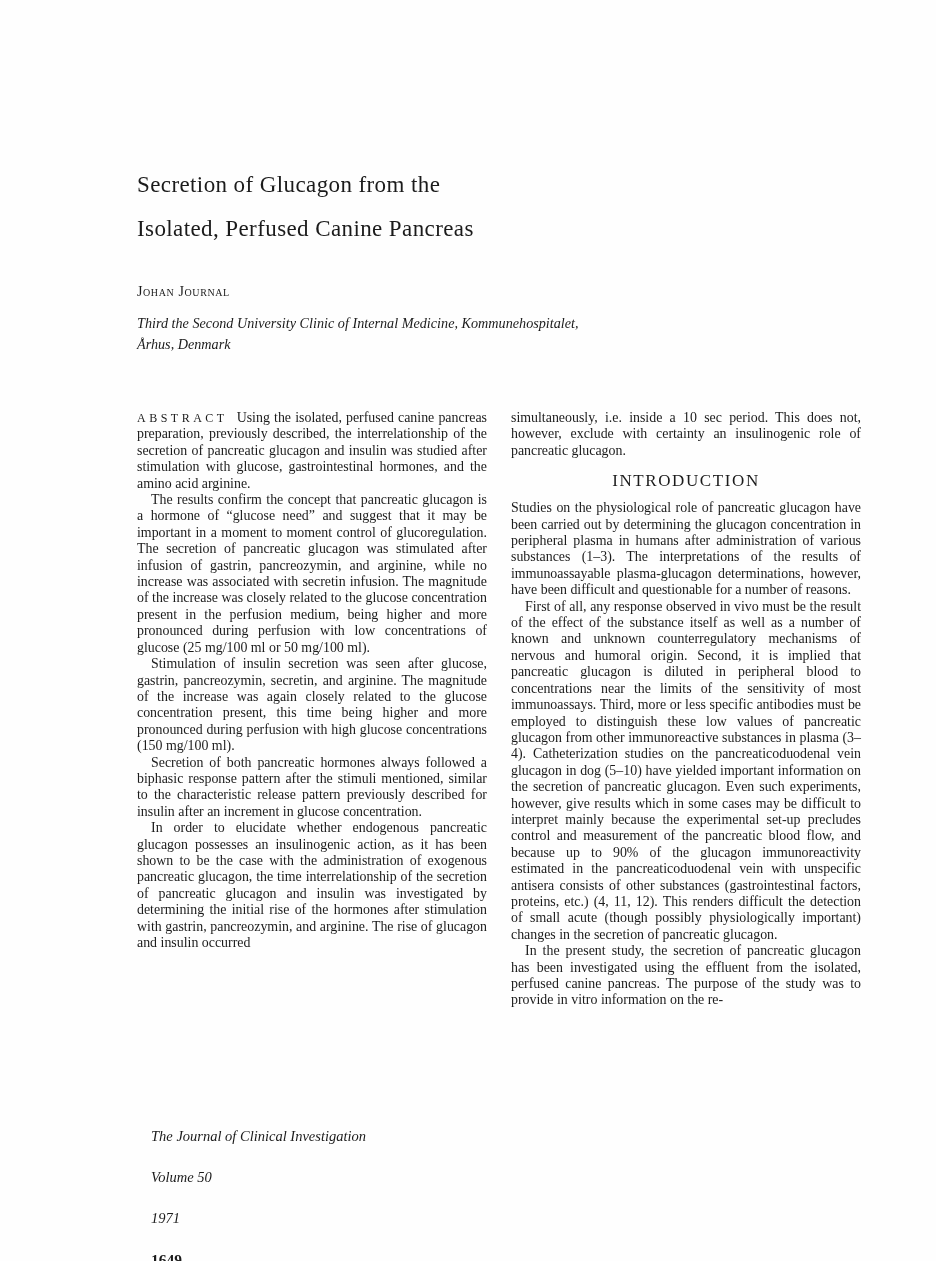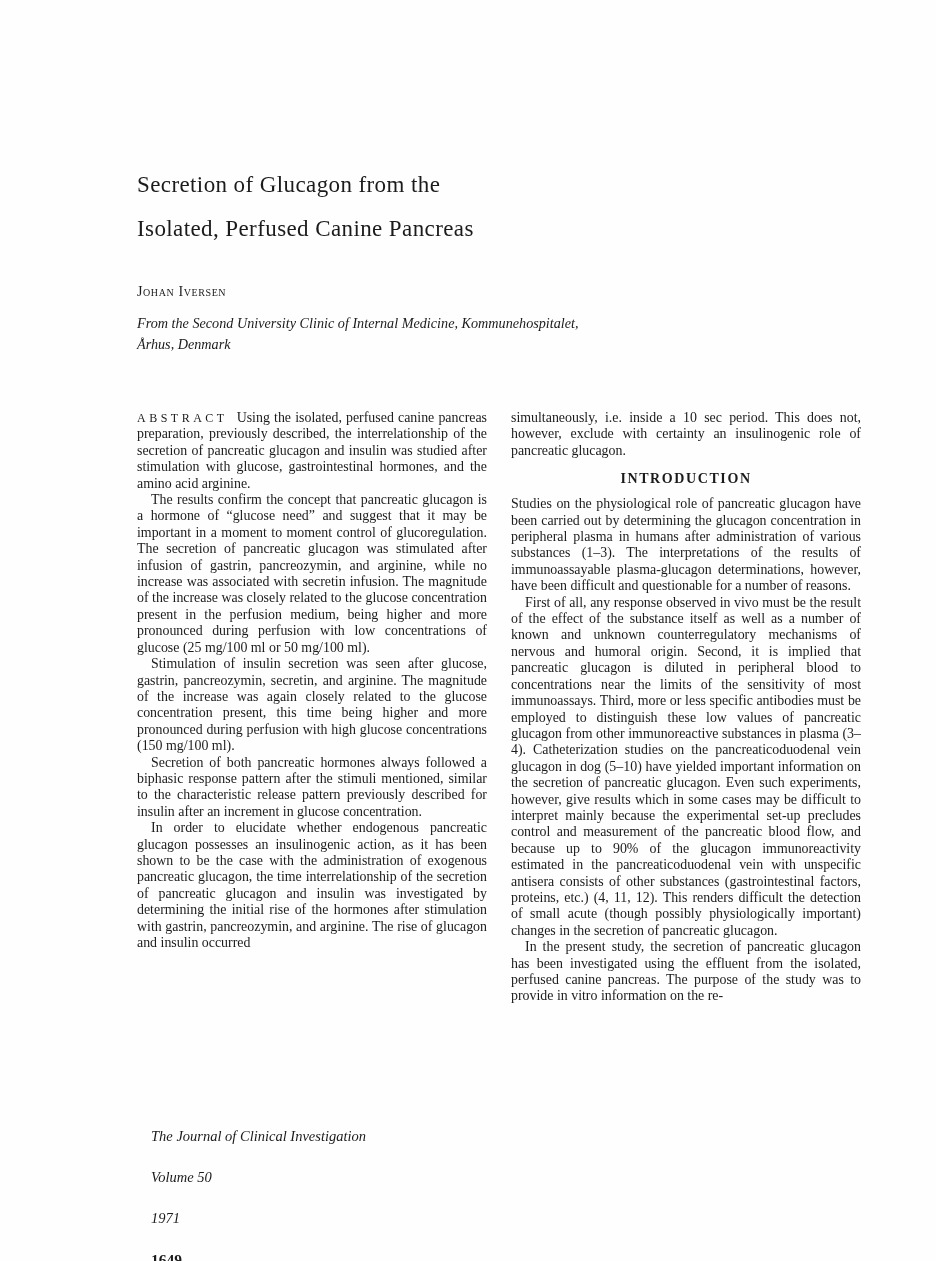--- a/index.html
+++ b/index.html
@@ -43,22 +43,22 @@
     text-align: justify;
     text-indent: 14px;
   }
   .col p.no-indent { text-indent: 0; }
   .abstract-label {
     font-size: 12px;
     letter-spacing: 3.5px;
     margin-right: 9px;
   }
   .section-heading {
-    font-size: 14px;
-    font-weight: 700;
+    font-size: 17px;
+    font-weight: 400;
     letter-spacing: 1.6px;
     text-align: center;
     margin: 12px 0 9px 0;
   }
   
   .footnote { margin-top: 8px; }
   .footnote-rule {
     border: none;
     border-top: 1px solid #2a2a2a;
     width: 96px;
@@ -94,23 +94,23 @@
 </head>
 <body>
 
 <div class="page">
 
   <header>
     <h1 class="title">
       <span class="title-line">Secretion of Glucagon from the</span>
       <span class="title-line">Isolated, Perfused Canine Pancreas</span>
     </h1>
-    <div class="author">Johan Iversen</div>
+    <div class="author">Johan Journal</div>
     <div class="affiliation">
-      <span>From the Second University Clinic of Internal Medicine, Kommunehospitalet,</span><br>
+      <span>Third the Second University Clinic of Internal Medicine, Kommunehospitalet,</span><br>
       <span>Århus, Denmark</span>
     </div>
   </header>
 
   <main class="columns">
 
     <section class="col">
       <p class="no-indent"><span class="abstract-label">ABSTRACT</span><span>Using the isolated, perfused canine pancreas preparation, previously described, the interrelationship of the secretion of pancreatic glucagon and insulin was studied after stimulation with glucose, gastrointestinal hormones, and the amino acid arginine.</span></p>
       <p>The results confirm the concept that pancreatic glucagon is a hormone of “glucose need” and suggest that it may be important in a moment to moment control of glucoregulation. The secretion of pancreatic glucagon was stimulated after infusion of gastrin, pancreozymin, and arginine, while no increase was associated with secretin infusion. The magnitude of the increase was closely related to the glucose concentration present in the perfusion medium, being higher and more pronounced during perfusion with low concentrations of glucose (25 mg/100 ml or 50 mg/100 ml).</p>
       <p>Stimulation of insulin secretion was seen after glucose, gastrin, pancreozymin, secretin, and arginine. The magnitude of the increase was again closely related to the glucose concentration present, this time being higher and more pronounced during perfusion with high glucose concentrations (150 mg/100 ml).</p>

